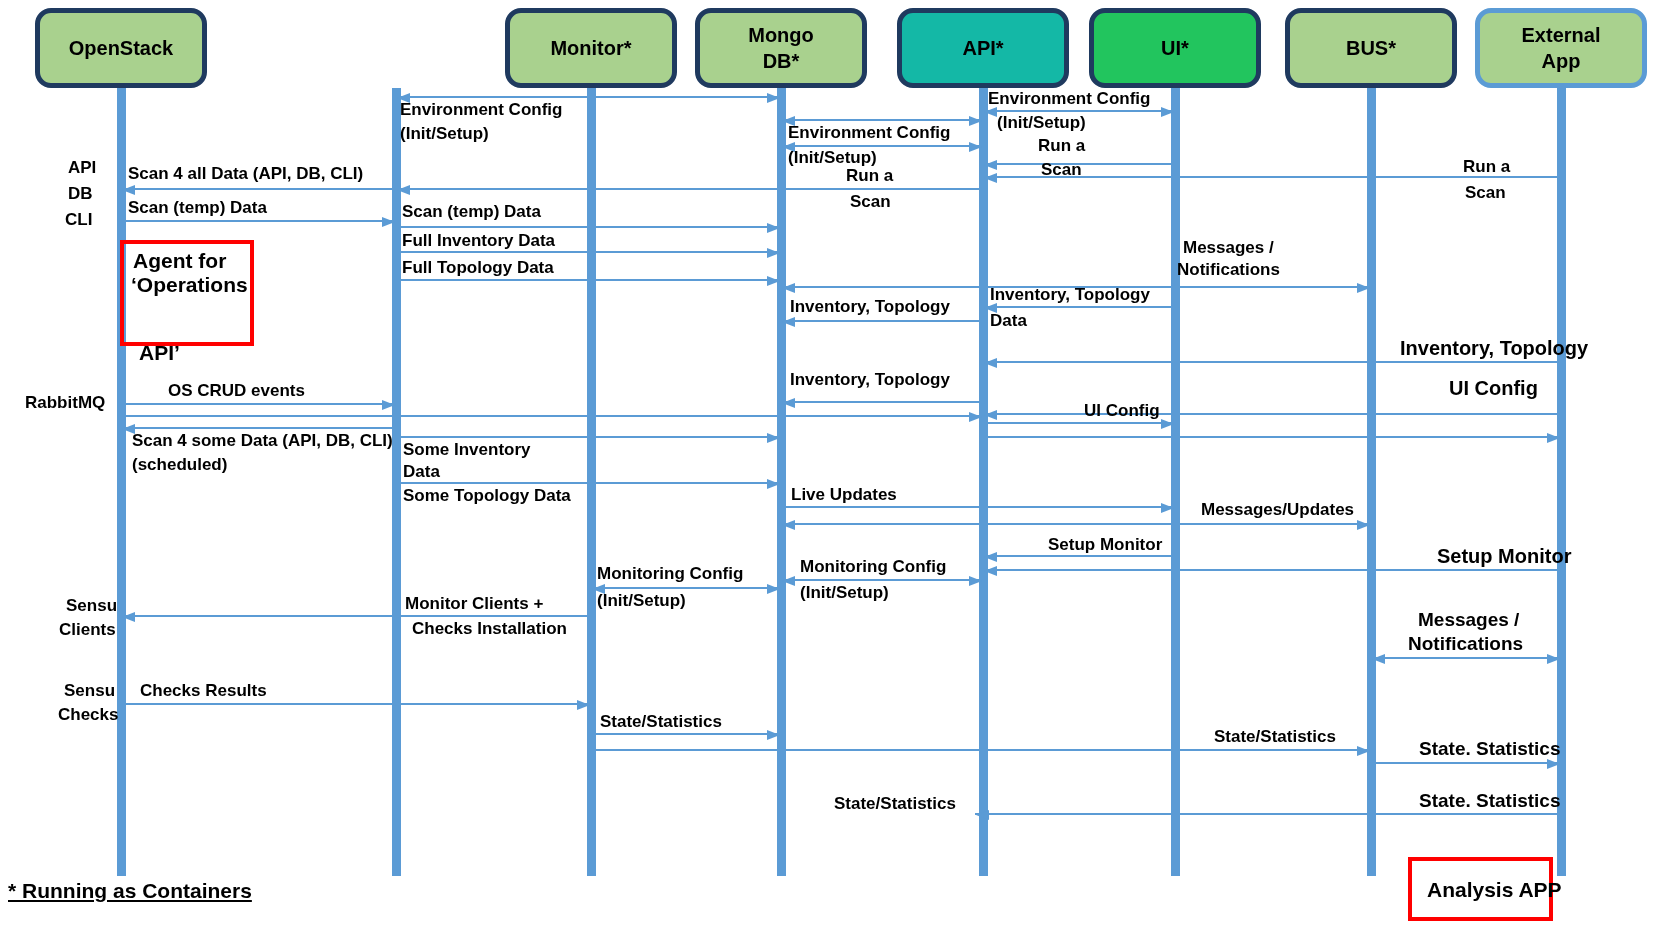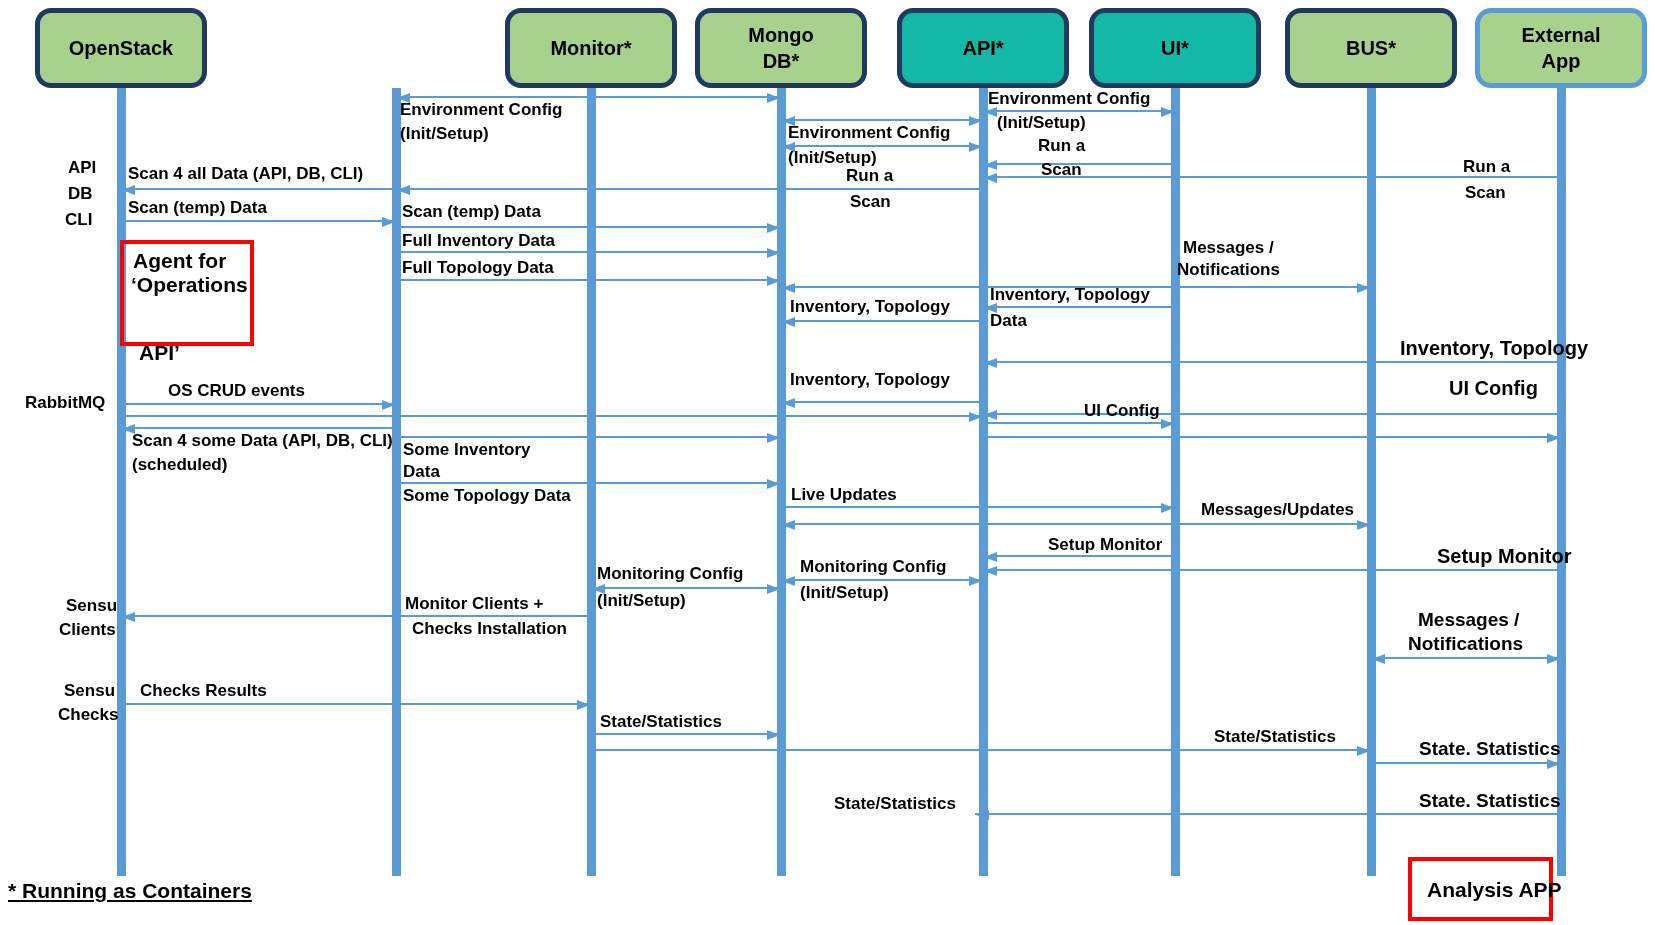--- a/index.html
+++ b/index.html
@@ -38,21 +38,21 @@
     <div class="lifeline" style="left: 587px; background-color: rgb(91, 155, 213);"></div>
     <div class="actor" style="left: 695px; background-color: rgb(169, 209, 142); border: 5px solid rgb(31, 58, 95);">
       <span>Mongo</span>
       <span>DB*</span>
     </div>
     <div class="lifeline" style="left: 777px; background-color: rgb(91, 155, 213);"></div>
     <div class="actor" style="left: 897px; background-color: #14b8a6; border: 5px solid rgb(31, 58, 95);">
       <span>API*</span>
     </div>
     <div class="lifeline" style="left: 979px; background-color: rgb(91, 155, 213);"></div>
-    <div class="actor" style="left: 1089px; background-color: #14b8a6; border: 5px solid rgb(31, 58, 95);">
+    <div class="actor" style="left: 1089px; background-color: #22c55e; border: 5px solid rgb(31, 58, 95);">
       <span>UI*</span>
     </div>
     <div class="lifeline" style="left: 1171px; background-color: rgb(91, 155, 213);"></div>
     <div class="actor" style="left: 1285px; background-color: rgb(169, 209, 142); border: 5px solid rgb(31, 58, 95);">
       <span>BUS*</span>
     </div>
     <div class="lifeline" style="left: 1367px; background-color: rgb(91, 155, 213);"></div>
     <div class="actor" style="left: 1475px; background-color: rgb(169, 209, 142); border: 5px solid rgb(91, 155, 213);">
       <span>External</span>
       <span>App</span>

